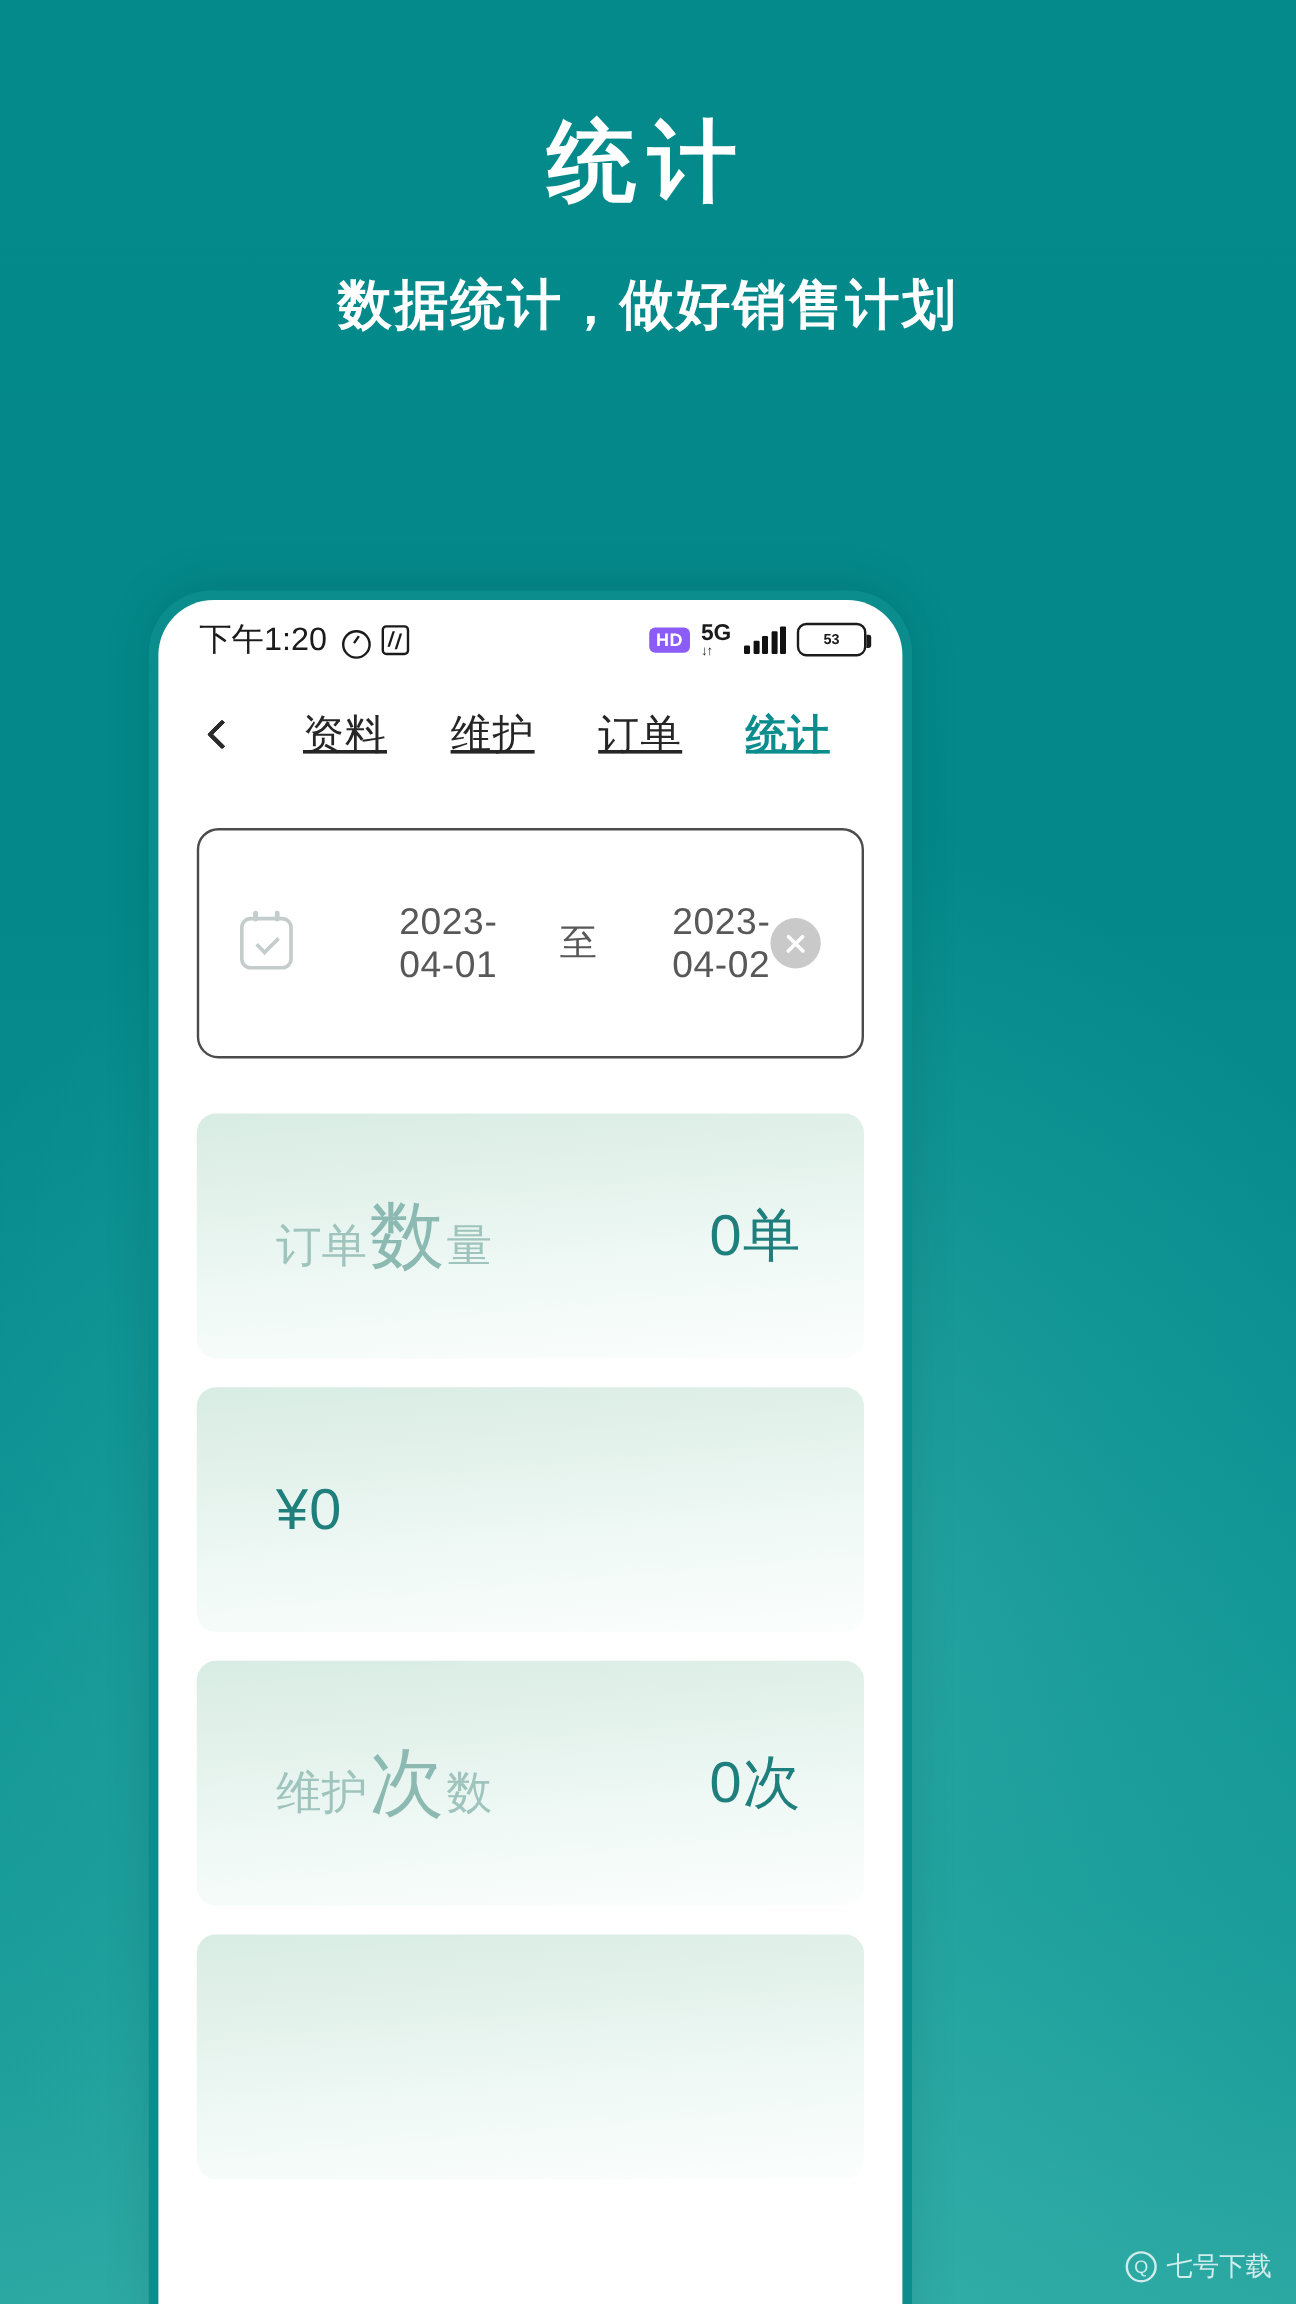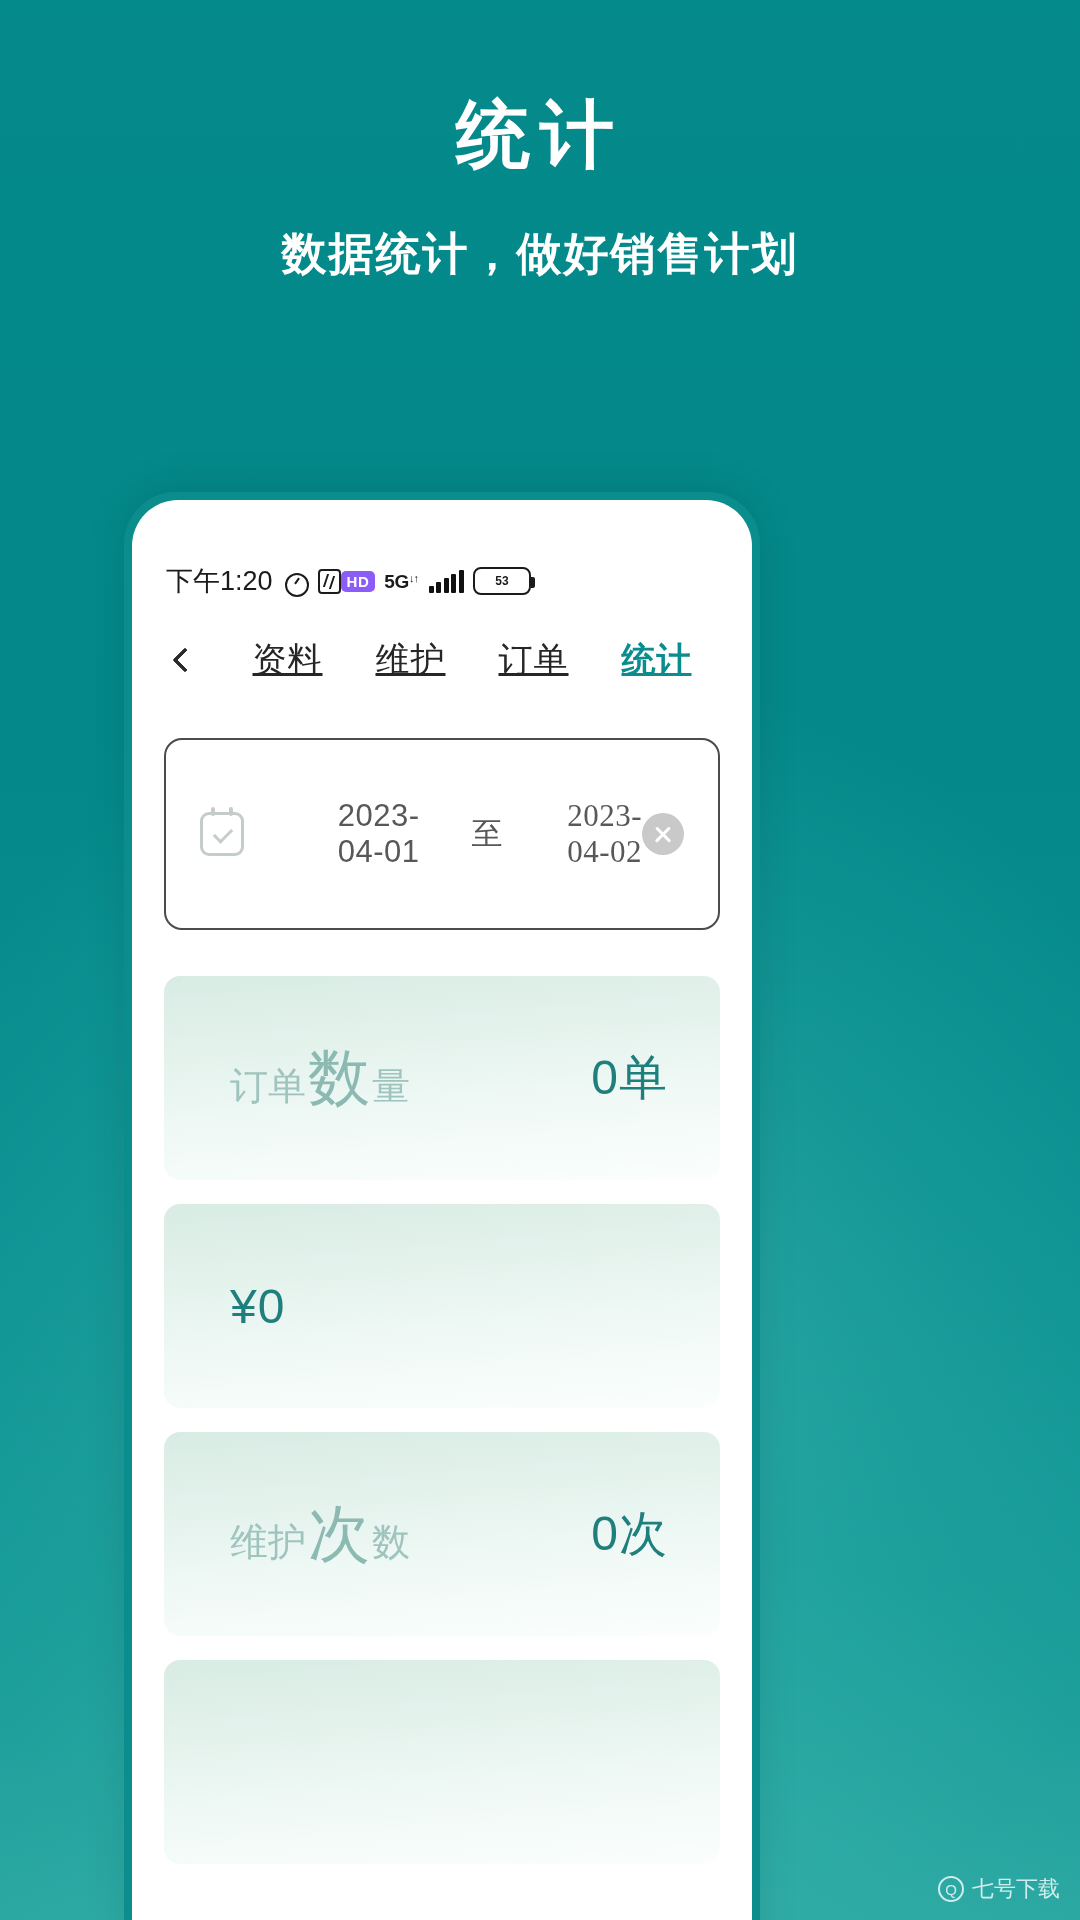--- a/index.html
+++ b/index.html
@@ -52,24 +52,23 @@
     width:100%; height:100%;
     background:#ffffff;
     border-radius:46px 46px 0 0;
     overflow:hidden;
     position:relative;
   }
 
   
   #status-bar{
     height:66px; display:flex; align-items:center;
-    justify-content:flex-start;
+    justify-content:space-between;
     padding:0 30px 0 34px;
     color:#1b1b1b;
-    margin-top:48px;
   }
   .sb-left{ display:flex; align-items:center; gap:10px; }
   .sb-time{ font-size:27px; letter-spacing:0px; font-weight:500; }
   .sb-right{ display:flex; align-items:center; gap:9px; }
 
   .ic-alarm{ width:25px; height:25px; position:relative; display:inline-block; }
   .ic-alarm:before{
     content:""; position:absolute; left:2px; top:4px; width:20px; height:20px;
     border:2.6px solid #1b1b1b; border-radius:50%;
   }
@@ -86,21 +85,21 @@
     transform:skewX(-18deg);
   }
   .ic-nfc:after{
     content:""; position:absolute; right:5px; top:5px; width:2.4px; height:13px; background:#1b1b1b;
     transform:skewX(-18deg);
   }
   .hd-badge{
     background:#8b5cf6; color:#fff; font-size:15px; font-weight:bold;
     border-radius:5px; padding:2px 6px; letter-spacing:0.5px;
   }
-  .net-wrap{ display:flex; flex-direction:row; align-items:flex-start; line-height:1; }
+  .net-wrap{ display:flex; flex-direction:column; align-items:flex-start; line-height:1; }
   .net-label{ font-size:19px; font-weight:600; letter-spacing:-0.3px; }
   .net-sub{ font-size:11px; margin-top:1px; letter-spacing:-1px; }
   .bars{ display:flex; align-items:flex-end; gap:2.5px; height:24px; margin-left:2px;}
   .bars i{ width:5px; background:#111; border-radius:1px; display:block; }
   .bars i:nth-child(1){ height:7px; }
   .bars i:nth-child(2){ height:11px; }
   .bars i:nth-child(3){ height:15px; }
   .bars i:nth-child(4){ height:19px; }
   .bars i:nth-child(5){ height:23px; }
   .battery{
@@ -149,21 +148,21 @@
   }
   #calendar-icon:after{
     content:""; position:absolute; left:11px; top:13px; width:15px; height:8px;
     border-left:3px solid #c4cdcb; border-bottom:3px solid #c4cdcb;
     transform:rotate(-45deg);
   }
   .date-text{ font-size:31px; color:#585858; letter-spacing:0.5px;text-align:right; }
   #date-sep{ font-size:31px; color:#585858; }
   #date-start{ margin-left:58px; }
   #date-sep{ margin-left:52px; }
-  #date-end{ margin-left:32px;font-family:Liberation Serif, serif; }
+  #date-end{ margin-left:32px; }
   #clear-date-button{
     margin-left:auto;
     width:42px; height:42px; border-radius:50%;
     background:#c9c9c9; position:relative; flex:0 0 auto;
   }
   #clear-date-button:before, #clear-date-button:after{
     content:""; position:absolute; left:11px; top:19.5px; width:20px; height:3.4px;
     background:#ffffff; border-radius:2px;
   }
   #clear-date-button:before{ transform:rotate(45deg); }

